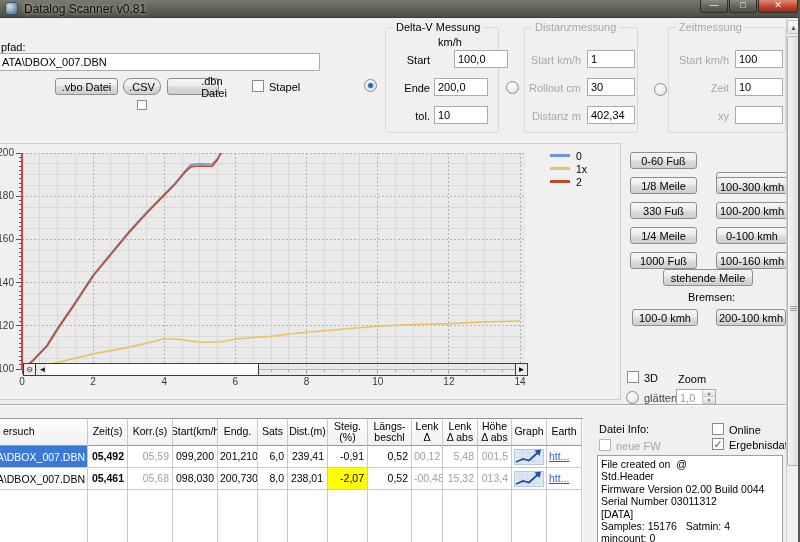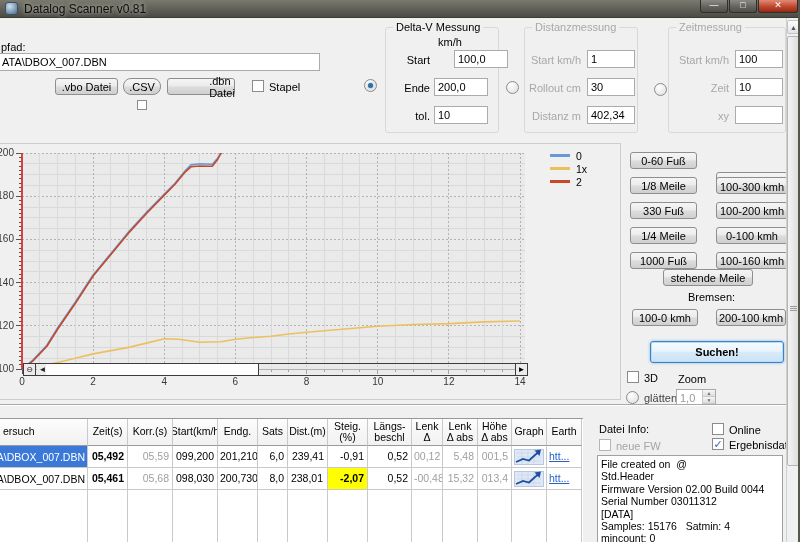--- a/index.html
+++ b/index.html
@@ -67,21 +67,21 @@
   .tc{border-right:1px solid #c9c9c9;border-bottom:1px solid #c9c9c9;height:22px;
       font-size:10.5px;padding:4px 3px 0 2px;white-space:nowrap;overflow:hidden;}
   .thead .tc{height:27px;display:flex;align-items:center;justify-content:center;white-space:normal;
       text-align:center;line-height:1.05;padding:1px;border-bottom:1px solid #9a9a9a;
       background:linear-gradient(#fdfdfd,#f1f1f1);}
   .thead .tc:first-child{justify-content:flex-start;text-align:left;padding-left:3px;}
   .cfile{display:flex;justify-content:flex-end;padding:0 2px 0 0;align-items:center;}
   .sel{background:#3a79d8;color:#fff;}
   .cbold{font-weight:bold;}
   .cgray{color:#9f9f9f;}
-  .chl{background:#ffff00;font-weight:bold;}
+  .chl{background:#ffff00;}
   .cgraph{display:flex;align-items:center;justify-content:center;padding:0;}
   .lnk{color:#2a5fc4;text-decoration:underline;}
   .tfill .tc{height:53px;border-bottom:none;}
   
   .infobox{position:absolute;left:597px;top:455px;width:186px;height:95px;background:#fff;
     border:1px solid #a0a0a0;padding:2px 3px;font-size:10.5px;line-height:12.4px;white-space:pre-wrap;overflow:hidden;}
   
   .vscroll{position:absolute;left:786px;top:18px;width:13px;height:524px;background:#eef0f2;border-left:1px solid #d0d0d0;}
   .vsup{position:absolute;left:0;top:2px;width:13px;height:14px;font-size:7px;line-height:14px;text-align:center;color:#555;
     background:linear-gradient(#fdfdfd,#e3e3e3);border:1px solid #c4c4c4;border-radius:2px;}
@@ -105,21 +105,21 @@
   </div>
 
   <div class="lbl" style="left:1px;top:41px;">pfad:</div>
   <input class="tbx" style="left: -2px; top: 53px; width: 322px;" value="ATA\DBOX_007.DBN">
   <div class="btn" style="left:55px;top:78px;width:63px;">
       <span>.vbo Datei</span>
     </div>
   <div class="btn" style="left:123px;top:78px;width:38px;border-radius:8px;">
       <span>.CSV</span>
     </div>
-  <div class="btn" style="left:167px;top:78px;width:68px;padding-left:42px;">
+  <div class="btn" style="left:167px;top:78px;width:52px;padding-left:42px;">
       <span>.dbn Datei</span>
     </div>
   <div class="cb small" style="left:137px;top:100px;"></div>
   <div class="cb" style="left:252px;top:80px;"></div>
   <div class="lbl" style="left:269px;top:81px;">Stapel</div>
 
   <div class="rad on" style="left:364px;top:79px;"></div>
   <div class="rad" style="left:506px;top:81px;"></div>
   <div class="rad" style="left:654px;top:83px;"></div>
 
@@ -369,23 +369,20 @@
   <div class="btn" style="left:663px;top:269px;width:90px;">
       <span>stehende Meile</span>
     </div>
   <div class="lbl" style="left:688px;top:291px;">Bremsen:</div>
   <div class="btn" style="left:632px;top:309px;width:66px;">
       <span>100-0 kmh</span>
     </div>
   <div class="btn" style="left:716px;top:309px;width:70px;">
       <span>200-100 kmh</span>
     </div>
-  <div class="btn btn-suchen" style="left:650px;top:341px;width:134px;">
-      <span>Suchen!</span>
-    </div>
 
   <div class="cb" style="left:627px;top:371px;"></div>
   <div class="lbl" style="left:644px;top:372px;">3D</div>
   <div class="lbl" style="left:678px;top:373px;">Zoom</div>
   <div class="rad" style="left:626px;top:391px;"></div>
   <div class="lbl glbl" style="left:644px;top:392px;color:#444;">glätten</div>
   <div class="spin">
     <div class="spinval">1,0</div>
     <div class="spinbtns">
       <div>▲</div>

